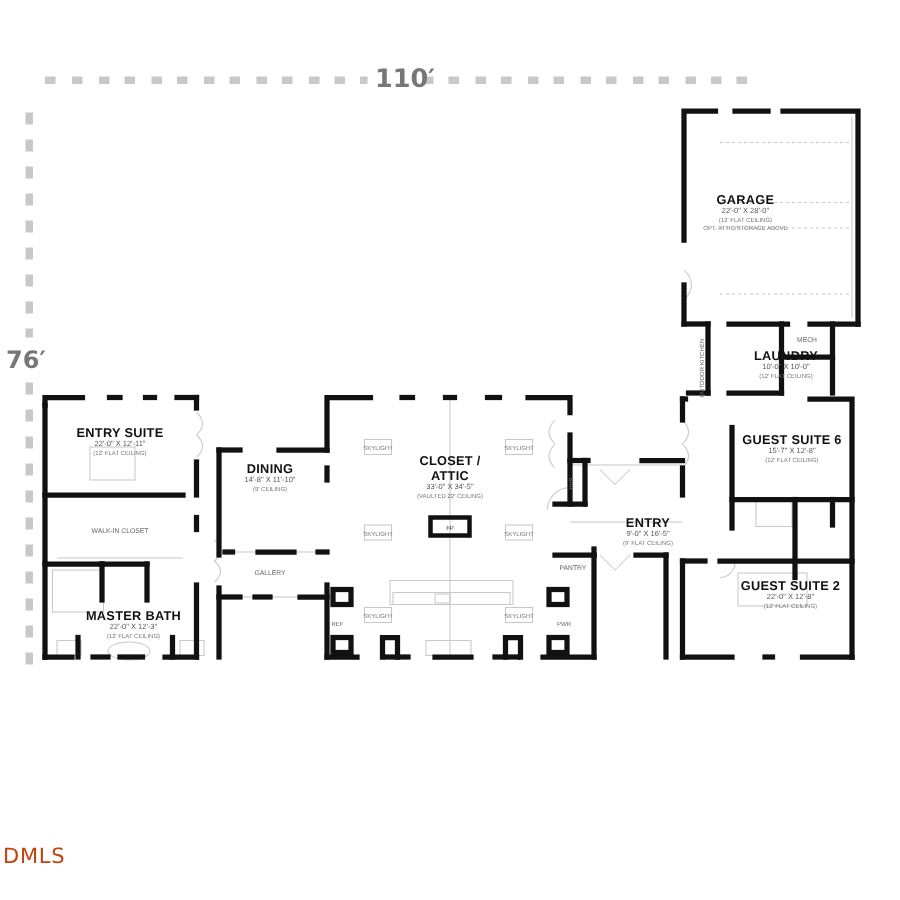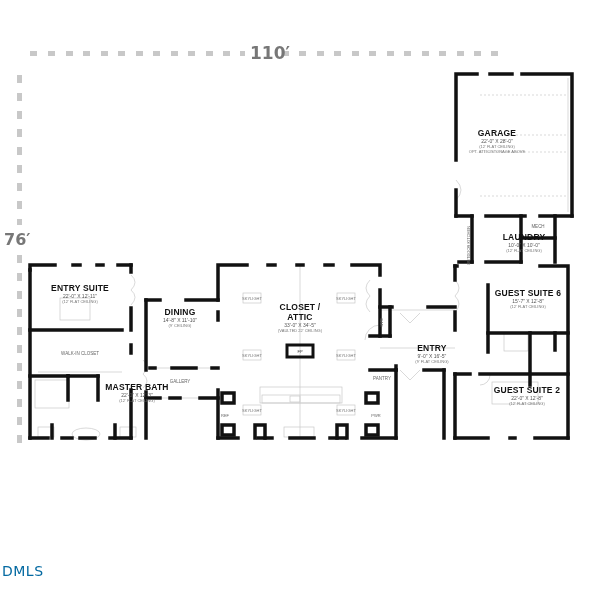--- a/index.html
+++ b/index.html
@@ -4,21 +4,21 @@
   <style>
     html, body { margin:0; padding:0; background:#ffffff; }
     body { width:600px; height:600px; position:relative; overflow:hidden; font-family:"Liberation Sans", sans-serif; }
     #plan { position:absolute; left:0; top:0; width:600px; height:600px; }
     .label { position:absolute; text-align:center; transform:translateX(-50%); white-space:nowrap; }
     .room-name { font-weight:bold; font-size:8.5px; color:#111; letter-spacing:0.2px; line-height:10px; }
     .room-dim { font-size:5px; color:#555; line-height:6px; }
     .room-note { font-size:4px; color:#777; line-height:5px; }
     .small { font-size:4.5px; color:#666; }
     .dimlabel { position:absolute; font-weight:bold; color:#777; font-family:"DejaVu Sans", sans-serif; }
-    .mls { position:absolute; left:2px; top:563px; font-size:14px; color:#0369a1; letter-spacing:0.5px; font-family:"DejaVu Sans", sans-serif; }
+    .mls { position:absolute; left:2px; top:563px; font-size:14px; color:#c2410c; letter-spacing:0.5px; font-family:"DejaVu Sans", sans-serif; }
   </style>
 </head>
 <body>
 
 <svg id="plan" width="600" height="600" viewBox="0 0 600 600" xmlns="http://www.w3.org/2000/svg">
 
   <g fill="#c8c8c8">
     <rect x="30" y="51" width="7" height="5"></rect>
       <rect x="48" y="51" width="7" height="5"></rect>
       <rect x="66" y="51" width="7" height="5"></rect>
@@ -226,21 +226,21 @@
 <div class="label small" style="left:538px; top:224px;">MECH</div>
 <div class="small" style="position:absolute; left:448px; top:243px; transform:rotate(-90deg); transform-origin:center; width:40px; text-align:center; font-size:4px;">OUTDOOR KITCHEN</div>
 
 <div class="label" style="left:80px; top:283px;">
   <div class="room-name">ENTRY SUITE</div>
   <div class="room-dim">22'-0" X 12'-11"</div>
   <div class="room-note">(12' FLAT CEILING)</div>
 </div>
 <div class="label small" style="left:80px; top:351px;">WALK-IN CLOSET</div>
 
-<div class="label" style="left:89px; top:382px;margin-left:48px;">
+<div class="label" style="left:89px; top:405px;">
   <div class="room-name">MASTER BATH</div>
   <div class="room-dim">22'-0" X 12'-3"</div>
   <div class="room-note">(12' FLAT CEILING)</div>
 </div>
 
 <div class="label" style="left:180px; top:307px;">
   <div class="room-name">DINING</div>
   <div class="room-dim">14'-8" X 11'-10"</div>
   <div class="room-note">(9' CEILING)</div>
 </div>

